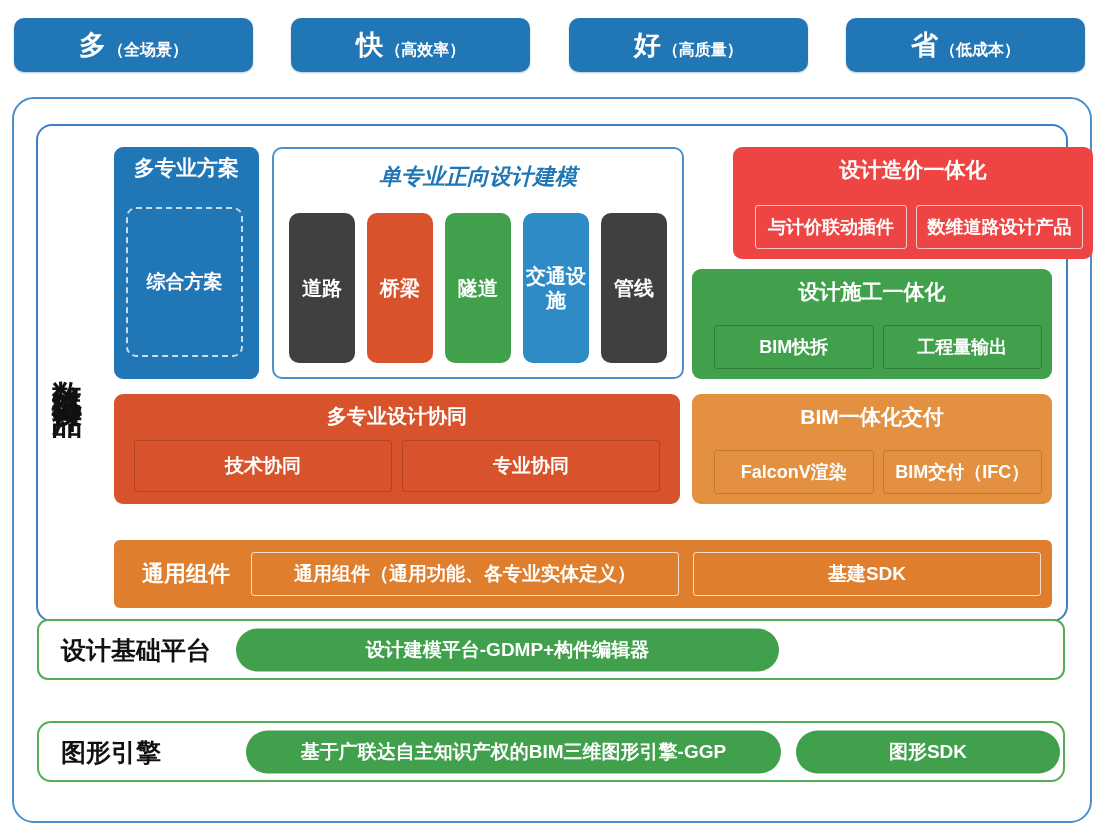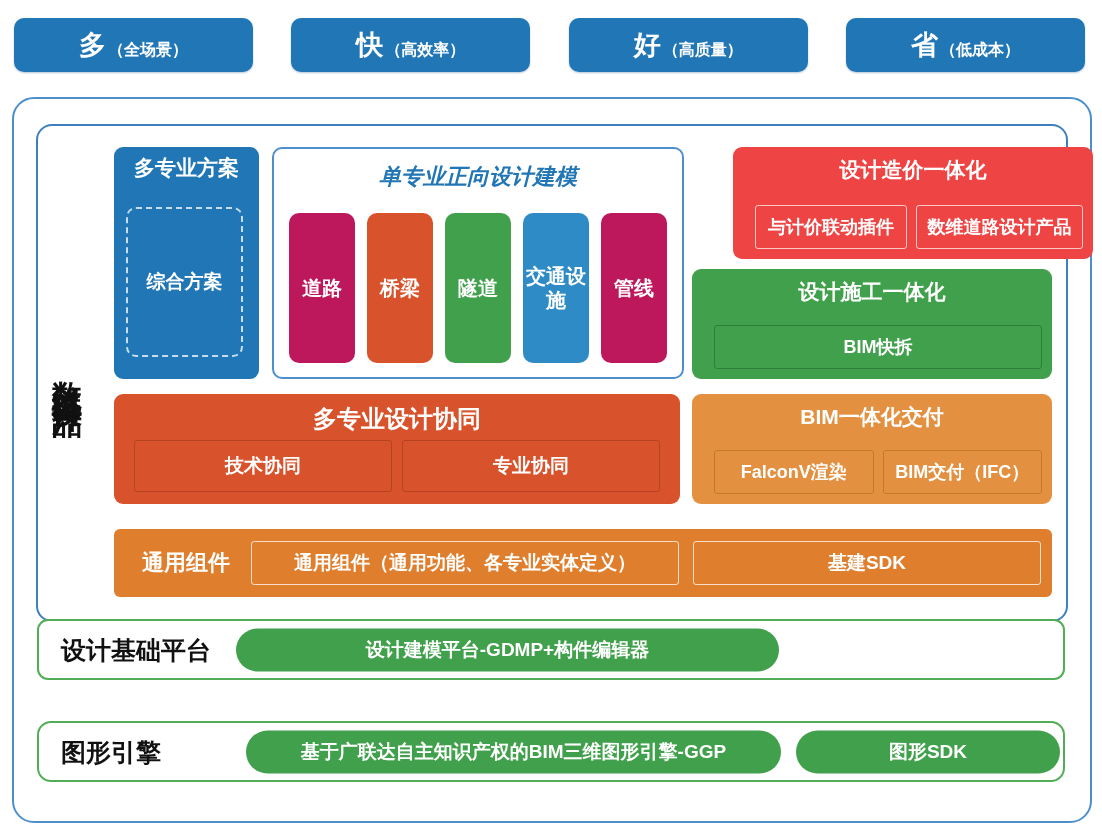--- a/index.html
+++ b/index.html
@@ -26,44 +26,44 @@
   
   .multi-scheme{left:76px;top:21px;width:145px;height:232px;background:#2176B5;}
   .multi-scheme .box-title{margin-top:7px;font-size:21px;}
   .dashed-box{position:absolute;left:12px;top:60px;width:117px;height:150px;border:2px dashed rgba(255,255,255,.75);border-radius:10px;display:flex;align-items:center;justify-content:center;font-size:19px;font-weight:700;color:#fff;box-sizing:border-box;}
 
   
   .modeling{left:234px;top:21px;width:412px;height:232px;background:#fff;border:2px solid #4D8FCC;border-radius:10px;box-sizing:border-box;}
   .modeling .box-title{margin-top:13px;font-size:22px;color:#2176B5;font-style:italic;}
   .modeling-items{position:absolute;left:15px;right:15px;top:64px;bottom:14px;display:flex;gap:12px;}
   .m-item{flex:1;border-radius:10px;display:flex;align-items:center;justify-content:center;text-align:center;font-size:20px;font-weight:700;color:#fff;line-height:1.2;}
-  .c-orange{background:#be185d;}
+  .c-orange{background:#404040;}
   .c-red{background:#D8522B;}
   .c-green{background:#41A04B;}
   .c-blue{background:#2E8BC5;}
 
   
   .cost{left:654px;top:21px;width:360px;height:112px;background:#ef4444;margin-left:41px;}
   .construction{left:654px;top:143px;width:360px;height:110px;background:#41A04B;}
   .collab{left:76px;top:268px;width:566px;height:110px;background:#D8522B;}
   .delivery{left:654px;top:268px;width:360px;height:110px;background:#E39140;}
   .cost .box-title,.construction .box-title,.delivery .box-title{margin-top:9px;font-size:21px;}
-  .collab .box-title{margin-top:9px;font-size:24px;}
+  .collab .box-title{margin-top:9px;font-size:20px;}
 
   .two-subs{position:absolute;left:22px;right:10px;bottom:10px;height:44px;display:flex;gap:9px;}
   .two-subs .sub{font-size:18px;}
   .cost .sub{border:1px solid rgba(255,255,255,.7);flex:1;}
   .cost .sub:last-child{flex:1.1;}
   .construction .sub{border:1px solid #2E7D38;flex:1;}
   .delivery .sub{border:1px solid #C27A25;flex:1;}
   .collab .two-subs{left:20px;right:20px;bottom:12px;height:52px;gap:10px;}
   .collab .sub{border:1px solid #B5431F;flex:1;font-size:19px;}
 
   
-  .common{left:76px;top:403px;width:938px;height:68px;background:#DF7E2C;border-radius:6px;display:flex;align-items:center;padding:0 13px;box-sizing:border-box;}
+  .common{left:76px;top:414px;width:938px;height:68px;background:#DF7E2C;border-radius:6px;display:flex;align-items:center;padding:0 13px;box-sizing:border-box;}
   .common .row-label{font-size:22px;font-weight:700;color:#fff;width:118px;text-align:center;flex:none;}
   .common .sub{height:44px;border:1px solid rgba(255,255,255,.75);font-size:19px;}
   .common .sub1{width:428px;margin-left:6px;flex:none;}
   .common .sub2{width:348px;margin-left:14px;flex:none;}
 
   
   .p-row{position:absolute;left:23px;width:1028px;height:61px;border:2px solid #53AD57;border-radius:14px;background:#fff;box-sizing:border-box;}
   .p-row.platform{top:520px;border-radius:11px;}
   .p-row.engine{top:622px;}
   .p-row .row-title{position:absolute;left:22px;top:50%;transform:translateY(-50%);font-size:25px;font-weight:700;color:#111;}
@@ -123,20 +123,21 @@
         <div class="two-subs">
           <div class="sub">与计价联动插件</div>
           <div class="sub">数维道路设计产品</div>
         </div>
       </div>
 
       <div class="box construction">
         <div class="box-title">设计施工一体化</div>
         <div class="two-subs">
           <div class="sub">BIM快拆</div>
+          <div class="sub">工程量输出</div>
         </div>
       </div>
 
       <div class="box collab">
         <div class="box-title">多专业设计协同</div>
         <div class="two-subs">
           <div class="sub">技术协同</div>
           <div class="sub">专业协同</div>
         </div>
       </div>

